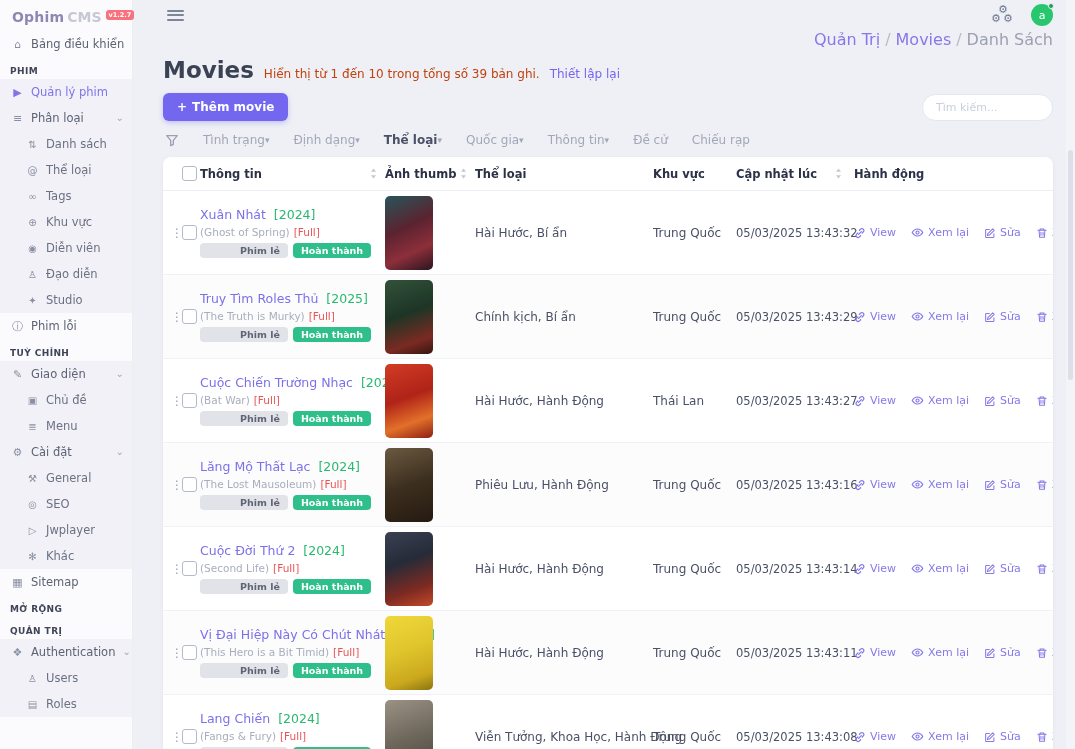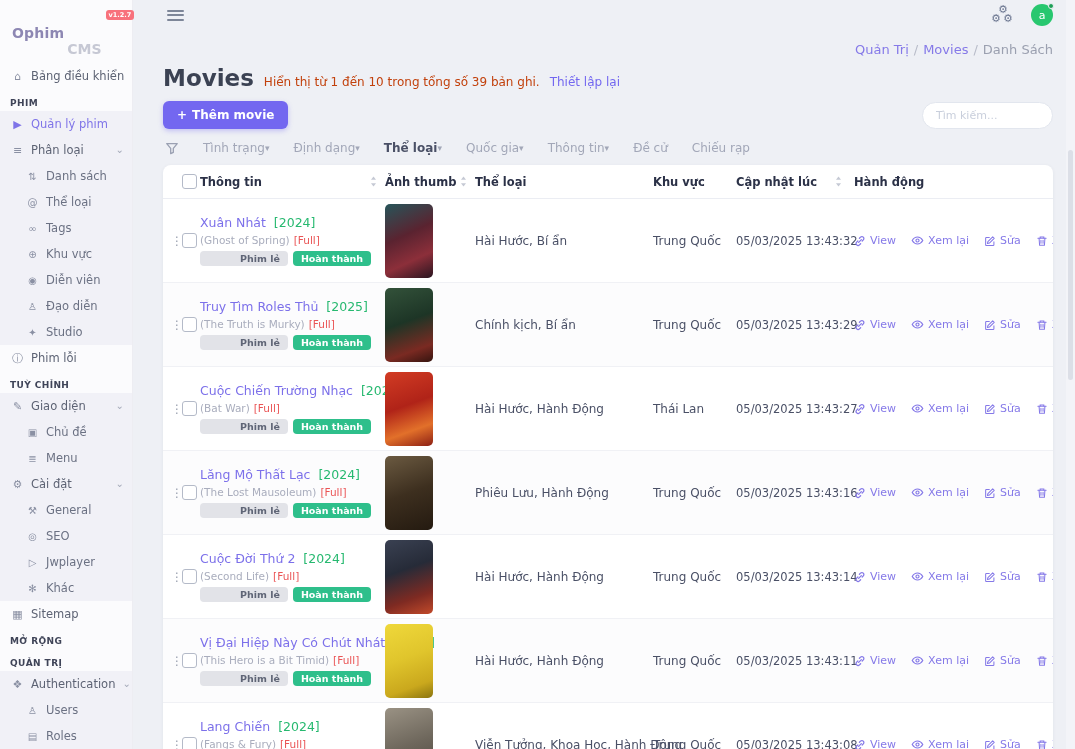--- a/index.html
+++ b/index.html
@@ -10,21 +10,21 @@
   }
   svg.ic { display:inline-block; vertical-align:middle; }
 
   
   .sidebar {
     position:fixed; left:0; top:0; width:133px; height:749px;
     background:#fbfbfd; border-right:1px solid #ededf2; z-index:5;
   }
   .logo { display:flex; align-items:center; gap:3px; padding:9px 10px 6px 12px; }
   .logo-main { font-size:14px; font-weight:bold; color:#8d87b3; letter-spacing:.2px; }
-  .logo-sub  { font-size:14px; font-weight:bold; color:#c6c8d4;margin-top:32px; }
+  .logo-sub  { font-size:14px; font-weight:bold; color:#c6c8d4; }
   .logo-badge {
     font-size:6.5px; font-weight:bold; color:#fff; background:#f8717c;
     border-radius:3px; padding:1px 3px; margin-left:1px; align-self:flex-start; margin-top:1px;
   }
   .nav-section {
     font-size:9px; font-weight:bold; color:#3f4458; letter-spacing:.4px;
     padding:9px 12px 3px 10px; text-transform:uppercase;
   }
   .nav-item {
     display:flex; align-items:center; gap:7px; height:26px; padding:0 8px 0 11px;
@@ -48,21 +48,21 @@
   .cogs .g1 { left:7px; top:-1px; }
   .cogs .g2 { left:0; top:8px; }
   .cogs .g3 { left:12px; top:8px; }
   .avatar {
     width:22px; height:22px; border-radius:50%; background:#28c76f; color:#fff;
     font-size:11px; display:flex; align-items:center; justify-content:center; cursor:pointer;
     position:relative;
   }
   .avatar .dot { position:absolute; right:-1px; top:-1px; width:6px; height:6px; border-radius:50%;
     background:#1d9e56; border:1px solid #eef0f5; }
-  .breadcrumb { text-align:right; padding:4px 22px 0 0; font-size:13px; color:#9ba0b0;margin-top:12px; }
+  .breadcrumb { text-align:right; padding:4px 22px 0 0; font-size:16px; color:#9ba0b0; }
   .breadcrumb .bc-link { color:#8579e8; cursor:pointer; }
   .breadcrumb .sep { margin:0 5px; color:#b7bbc8; }
 
   .title-row { padding:8px 22px 0 30px; display:flex; align-items:baseline; gap:10px; }
   .page-title { font-size:23px; font-weight:600; color:#3b4253; }
   .page-sub { font-size:12px; color:#c2410c; }
   .reset-link { font-size:12px; color:#7367f0; cursor:pointer; }
 
   .action-row { padding:10px 22px 0 30px; display:flex; align-items:center; }
   .btn-add {

